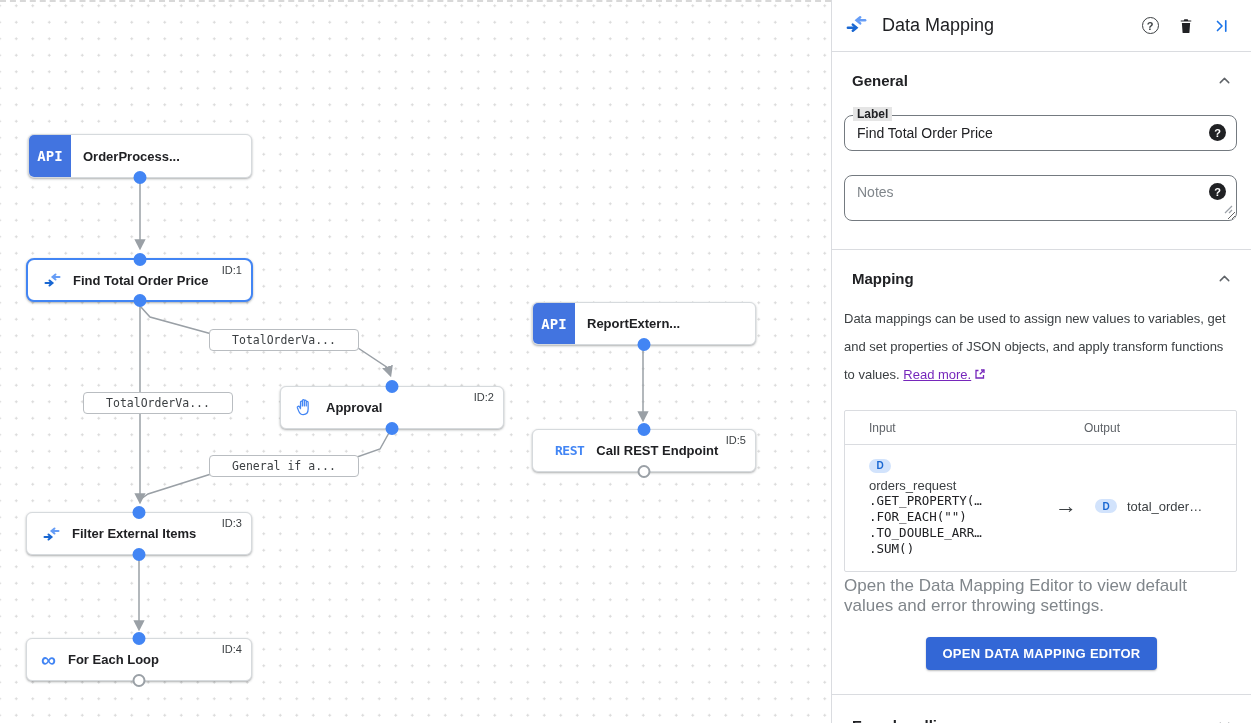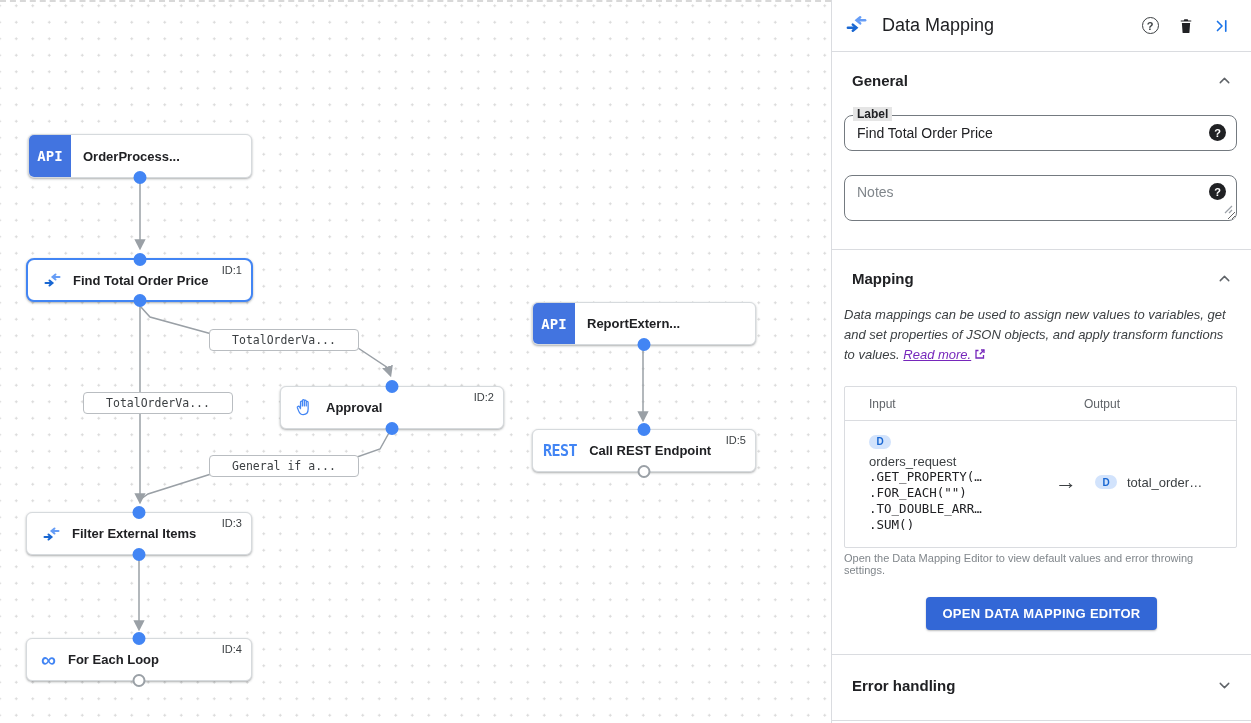--- a/index.html
+++ b/index.html
@@ -15,22 +15,22 @@
 
   .node { position:absolute; background:#fff; border:1px solid #d6dadd; border-radius:6px;
     box-shadow:0 1px 2px rgba(60,64,67,.3), 0 1px 3px rgba(60,64,67,.15);
     display:flex; align-items:center; }
   .node.selected { border:2px solid #4285f4; border-radius:8px; }
   .node-title { font-weight:700; font-size:13px; color:#202124; margin-left:12px; white-space:nowrap; }
   .node-id { position:absolute; top:4px; right:9px; font-size:11px; color:#3c4043; }
   .badge-api { align-self:stretch; width:42px; background:#4274e0; color:#fff; border-radius:5px 0 0 5px;
     display:flex; align-items:center; justify-content:center;
     font-family:"DejaVu Sans Mono", monospace; font-weight:700; font-size:14px; }
-  .badge-rest { margin-left:10px; color:#4285f4; font-family:"DejaVu Sans Mono", monospace;
-    font-weight:700; font-size:15px; letter-spacing:-0.5px; }
+  .badge-rest { margin-left:22px; color:#4285f4; font-family:"DejaVu Sans Mono", monospace;
+    font-weight:700; font-size:13px; letter-spacing:-0.5px; }
   .node-icon { margin-left:16px; display:flex; align-items:center; }
   .infinity { color:#4285f4; font-size:21px; font-weight:700; line-height:14px; margin-left:14px; }
   .port { position:absolute; left:50%; width:13px; height:13px; border-radius:50%; background:#4285f4; }
   .port.top { top:-7px; transform:translateX(-50%); }
   .port.bottom { bottom:-7px; transform:translateX(-50%); }
   .port.open { background:#fff; border:2px solid #9aa0a6; }
 
   .edge-label { position:absolute; height:22px; background:#fff; border:1px solid #b9bdc1; border-radius:4px;
     display:flex; align-items:center; justify-content:center;
     font-family:"DejaVu Sans Mono", monospace; font-size:11.5px; color:#3c4043; }
@@ -66,37 +66,37 @@
   .m-textarea { width:100%; height:46px; border:1px solid #747a80; border-radius:8px; padding:8px 40px 8px 12px;
     font-size:14px; color:#202124; font-family:"Liberation Sans", sans-serif; resize:vertical; }
   .m-textarea::placeholder { color:#80868b; }
   .field-help { position:absolute; right:11px; top:9px; width:17px; height:17px; background:#202124; color:#fff;
     border-radius:50%; display:flex; align-items:center; justify-content:center; font-size:11px; font-weight:700; }
   .notes-wrap { margin-top:24px; }
   .notes-wrap .field-help { top:8px; }
   .resize-grip { position:absolute; right:4px; bottom:7px; pointer-events:none; }
   .section-gap { height:24px; }
 
-  .map-desc { padding:2px 16px 0 12px; font-size:13px; color:#3c4043; line-height:20px;font-style:italic; }
+  .map-desc { padding:2px 16px 0 12px; font-size:13px; color:#3c4043; line-height:28px; }
   .read-more { color:#7627bb; text-decoration:underline; cursor:pointer; }
   .ext-icon { display:inline-block; vertical-align:-1px; margin-left:3px; }
 
   .map-table { margin:20px 14px 0 12px; border:1px solid #dadce0; border-radius:2px; }
   .map-head { display:flex; padding:10px 24px 9px 24px; font-size:12px; color:#5f6368; border-bottom:1px solid #dadce0; }
   .map-head .col-in { width:215px; }
   .map-body { display:flex; align-items:center; padding:10px 10px 14px 24px; }
   .col-input { width:168px; }
   .col-arrow { width:58px; text-align:center; font-size:22px; color:#3c4043; }
   .col-output { flex:1; display:flex; align-items:center; }
   .d-badge { display:inline-flex; align-items:center; justify-content:center; width:22px; height:14px;
     background:#d2e3fc; color:#1967d2; border-radius:7px; font-size:10px; font-weight:700; }
   .var-name { font-size:13px; color:#3c4043; margin-top:5px; }
   .fn-line { font-family:"DejaVu Sans Mono", monospace; font-size:12.5px; color:#202124; line-height:16px; white-space:pre; }
   .col-output .var-name { margin:0 0 0 10px; }
-  .map-caption { margin:4px 14px 0 12px; font-size:11px; color:#80868b; }
+  .map-caption { margin:4px 14px 0 12px; font-size:17px; color:#80868b; }
 
   .open-editor-btn { display:block; margin:21px auto 0; background:#3367d6; color:#fff; border:none; border-radius:4px;
     padding:9px 16px; font-size:13px; font-weight:700; letter-spacing:.3px; font-family:"Liberation Sans", sans-serif;
     box-shadow:0 1px 2px rgba(60,64,67,.35); cursor:pointer; }
   .error-row { border-bottom:1px solid #dadce0; }
   .error-row .section-head { padding:22px 18px 22px 20px; }
 </style>
 </head>
 <body>
 

